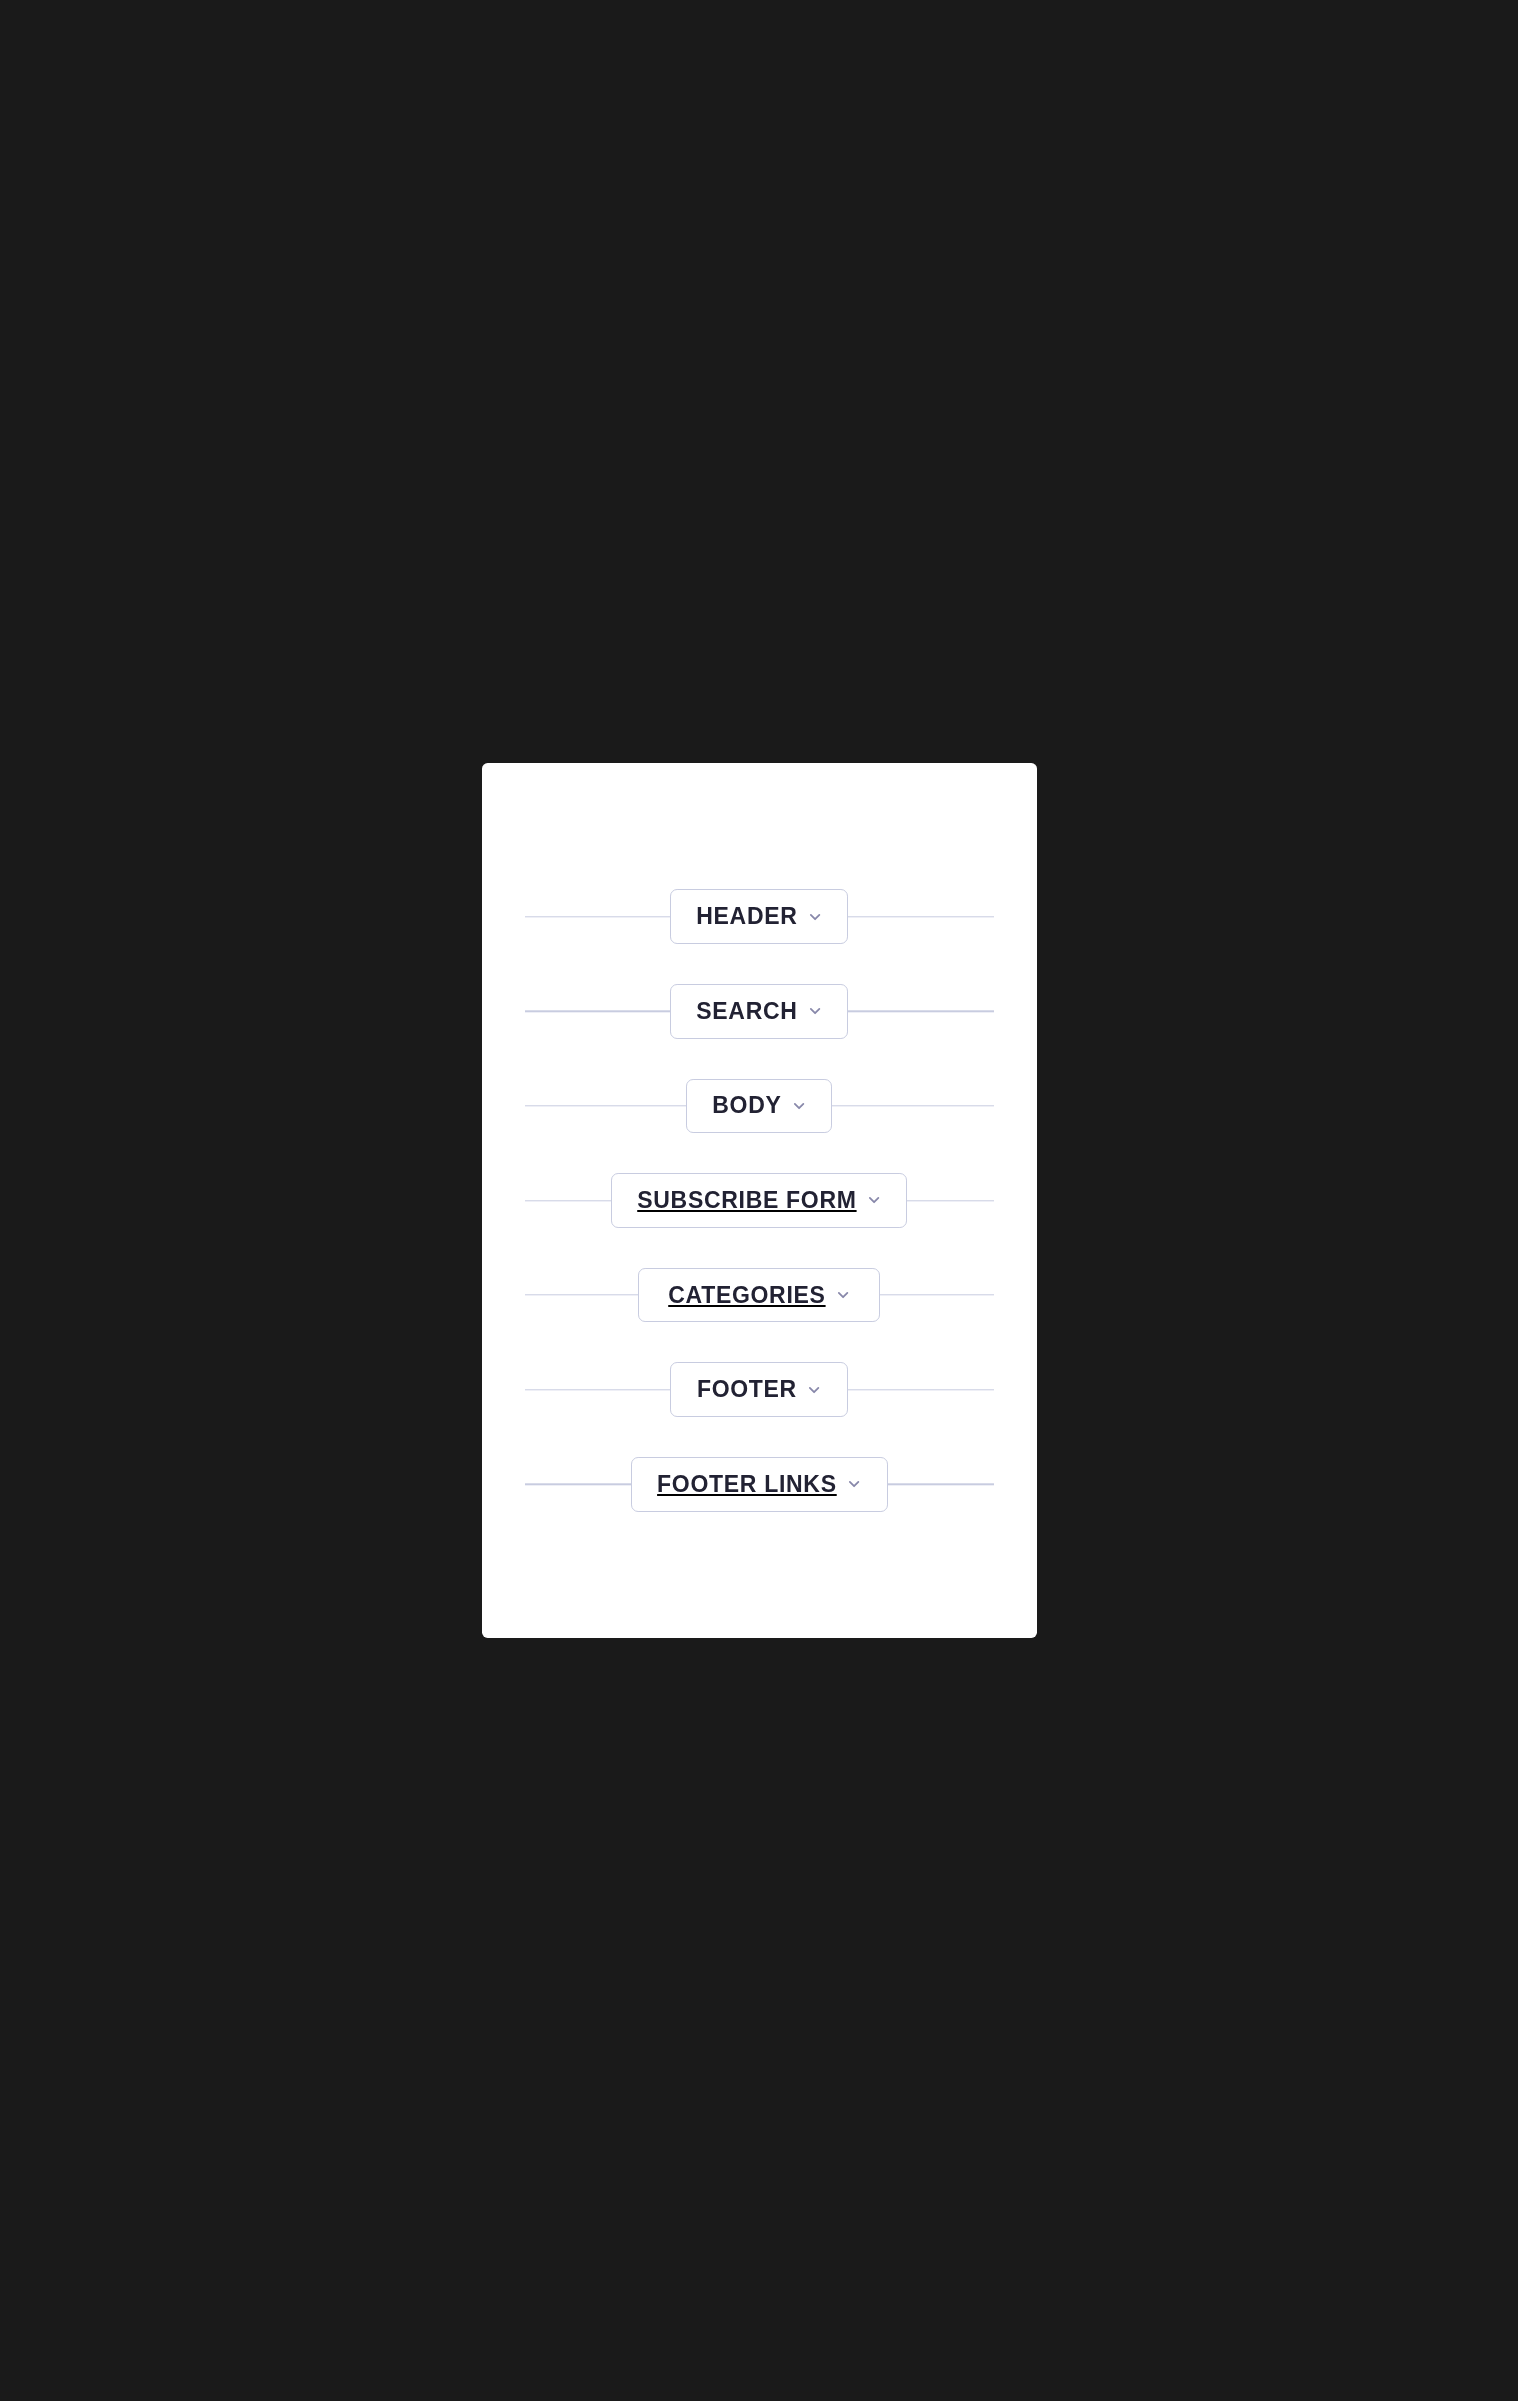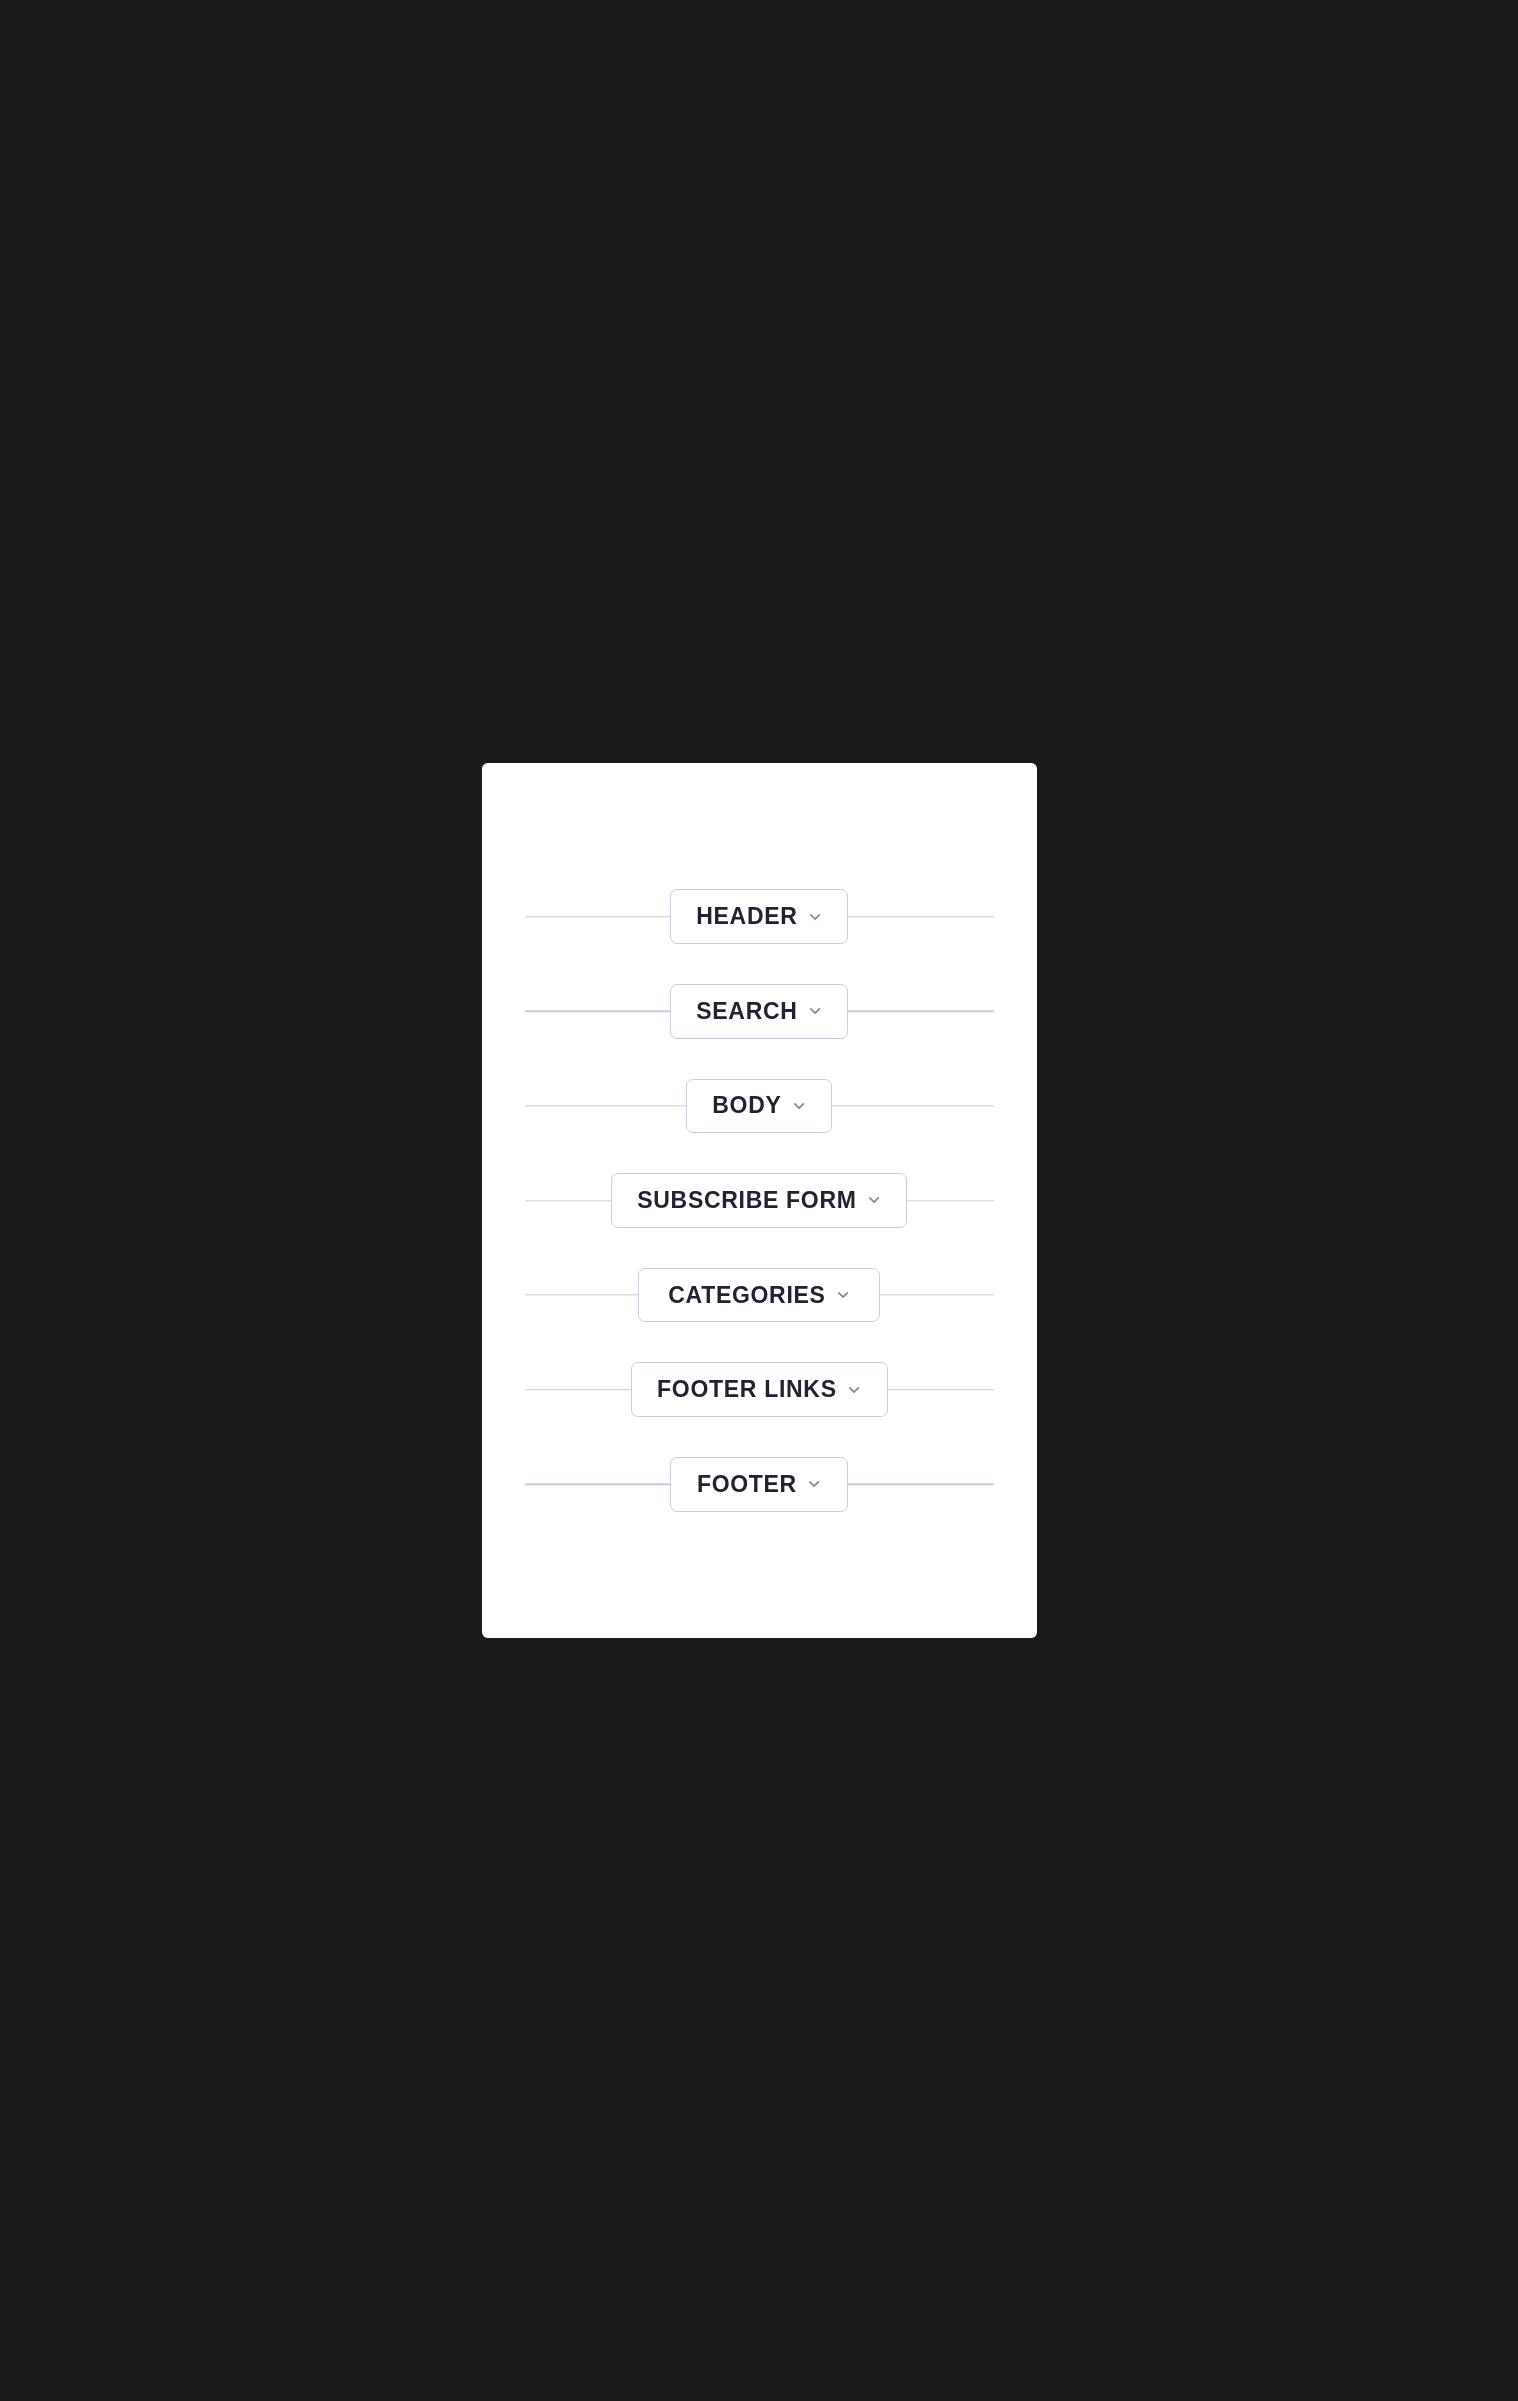--- a/index.html
+++ b/index.html
@@ -61,20 +61,21 @@
       align-items: center;
       gap: 10px;
       cursor: pointer;
       white-space: nowrap;
       min-width: 142px;
       justify-content: center;
     }
 
     .section-button.wide {
       min-width: 242px;
+      text-decoration: underline;
     }
 
     .section-button-label {
       font-size: 23px;
       font-weight: 800;
       color: #222233;
       letter-spacing: 0.7px;
       text-transform: uppercase;
     }
 
@@ -146,33 +147,33 @@
         <span class="section-button-label">CATEGORIES</span>
         <span class="chevron-down-icon">
           <svg viewBox="0 0 20 20" fill="none" xmlns="http://www.w3.org/2000/svg">
       <path d="M4 7L10 13L16 7" stroke="#8888aa" stroke-width="2.5" stroke-linecap="round" stroke-linejoin="round"></path>
     </svg>
         </span>
       </button>
     </div>
     <div class="section-item">
       <div class="divider-line"></div>
-      <button class="section-button wide">
-        <span class="section-button-label">FOOTER LINKS</span>
+      <button class="section-button">
+        <span class="section-button-label">FOOTER</span>
         <span class="chevron-down-icon">
           <svg viewBox="0 0 20 20" fill="none" xmlns="http://www.w3.org/2000/svg">
       <path d="M4 7L10 13L16 7" stroke="#8888aa" stroke-width="2.5" stroke-linecap="round" stroke-linejoin="round"></path>
     </svg>
         </span>
       </button>
     </div>
     <div class="section-item">
       <div class="divider-line"></div>
-      <button class="section-button">
-        <span class="section-button-label">FOOTER</span>
+      <button class="section-button wide">
+        <span class="section-button-label">FOOTER LINKS</span>
         <span class="chevron-down-icon">
           <svg viewBox="0 0 20 20" fill="none" xmlns="http://www.w3.org/2000/svg">
       <path d="M4 7L10 13L16 7" stroke="#8888aa" stroke-width="2.5" stroke-linecap="round" stroke-linejoin="round"></path>
     </svg>
         </span>
       </button>
     </div>
   </div>
 
 

